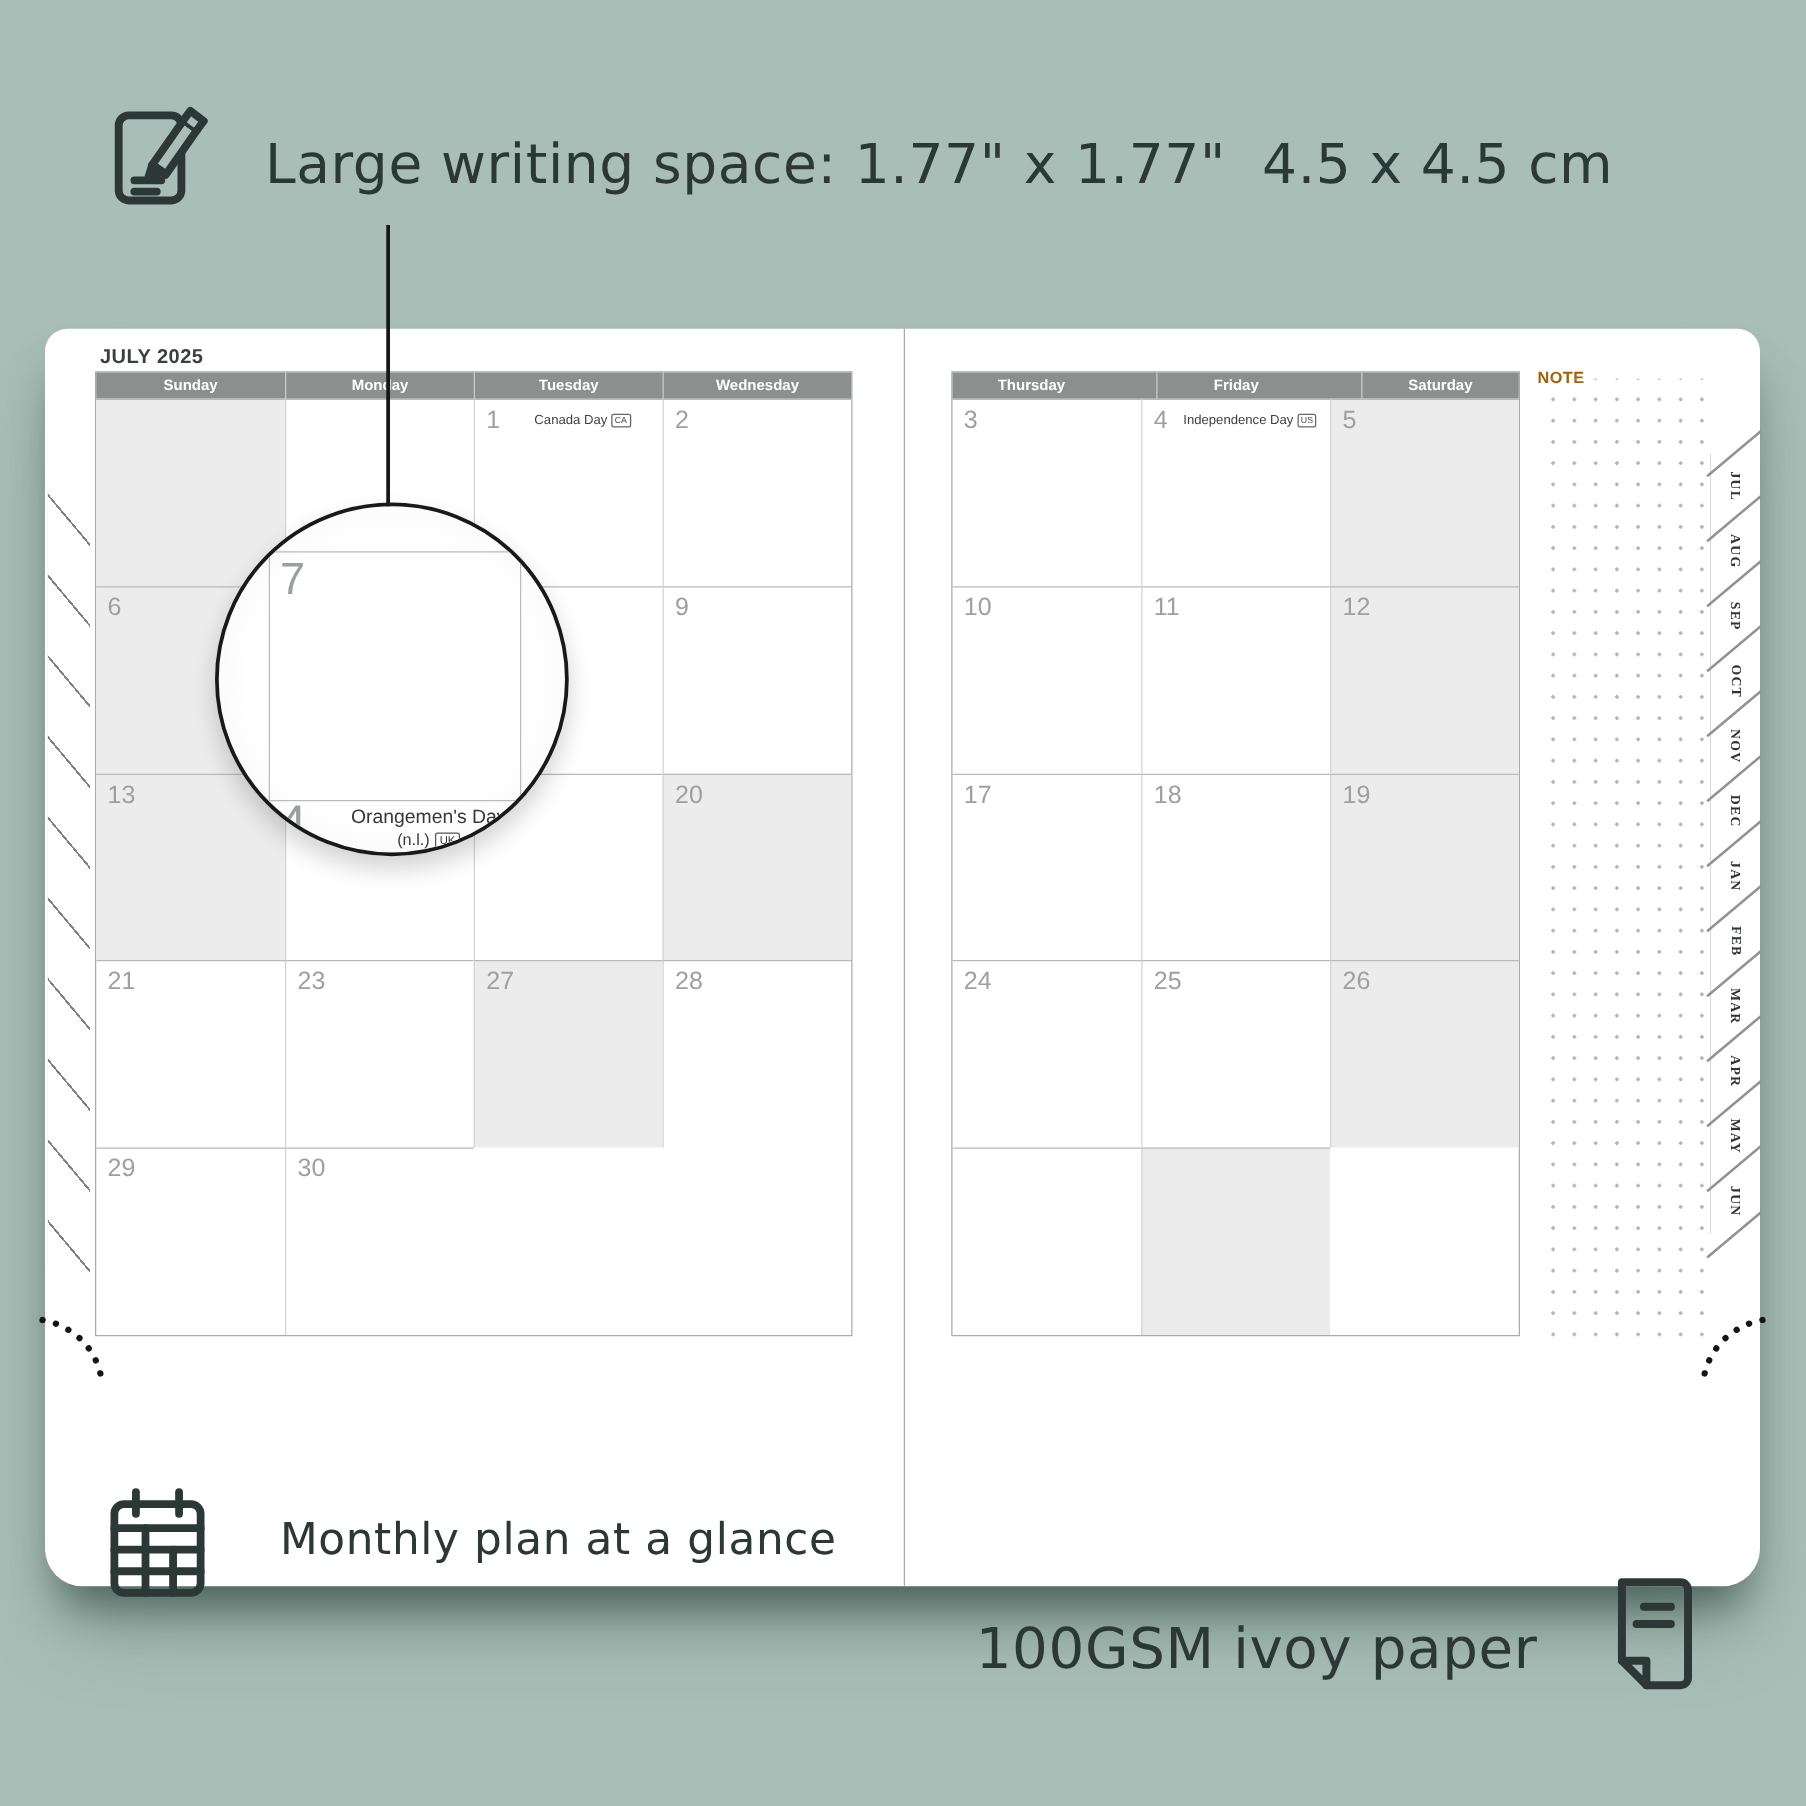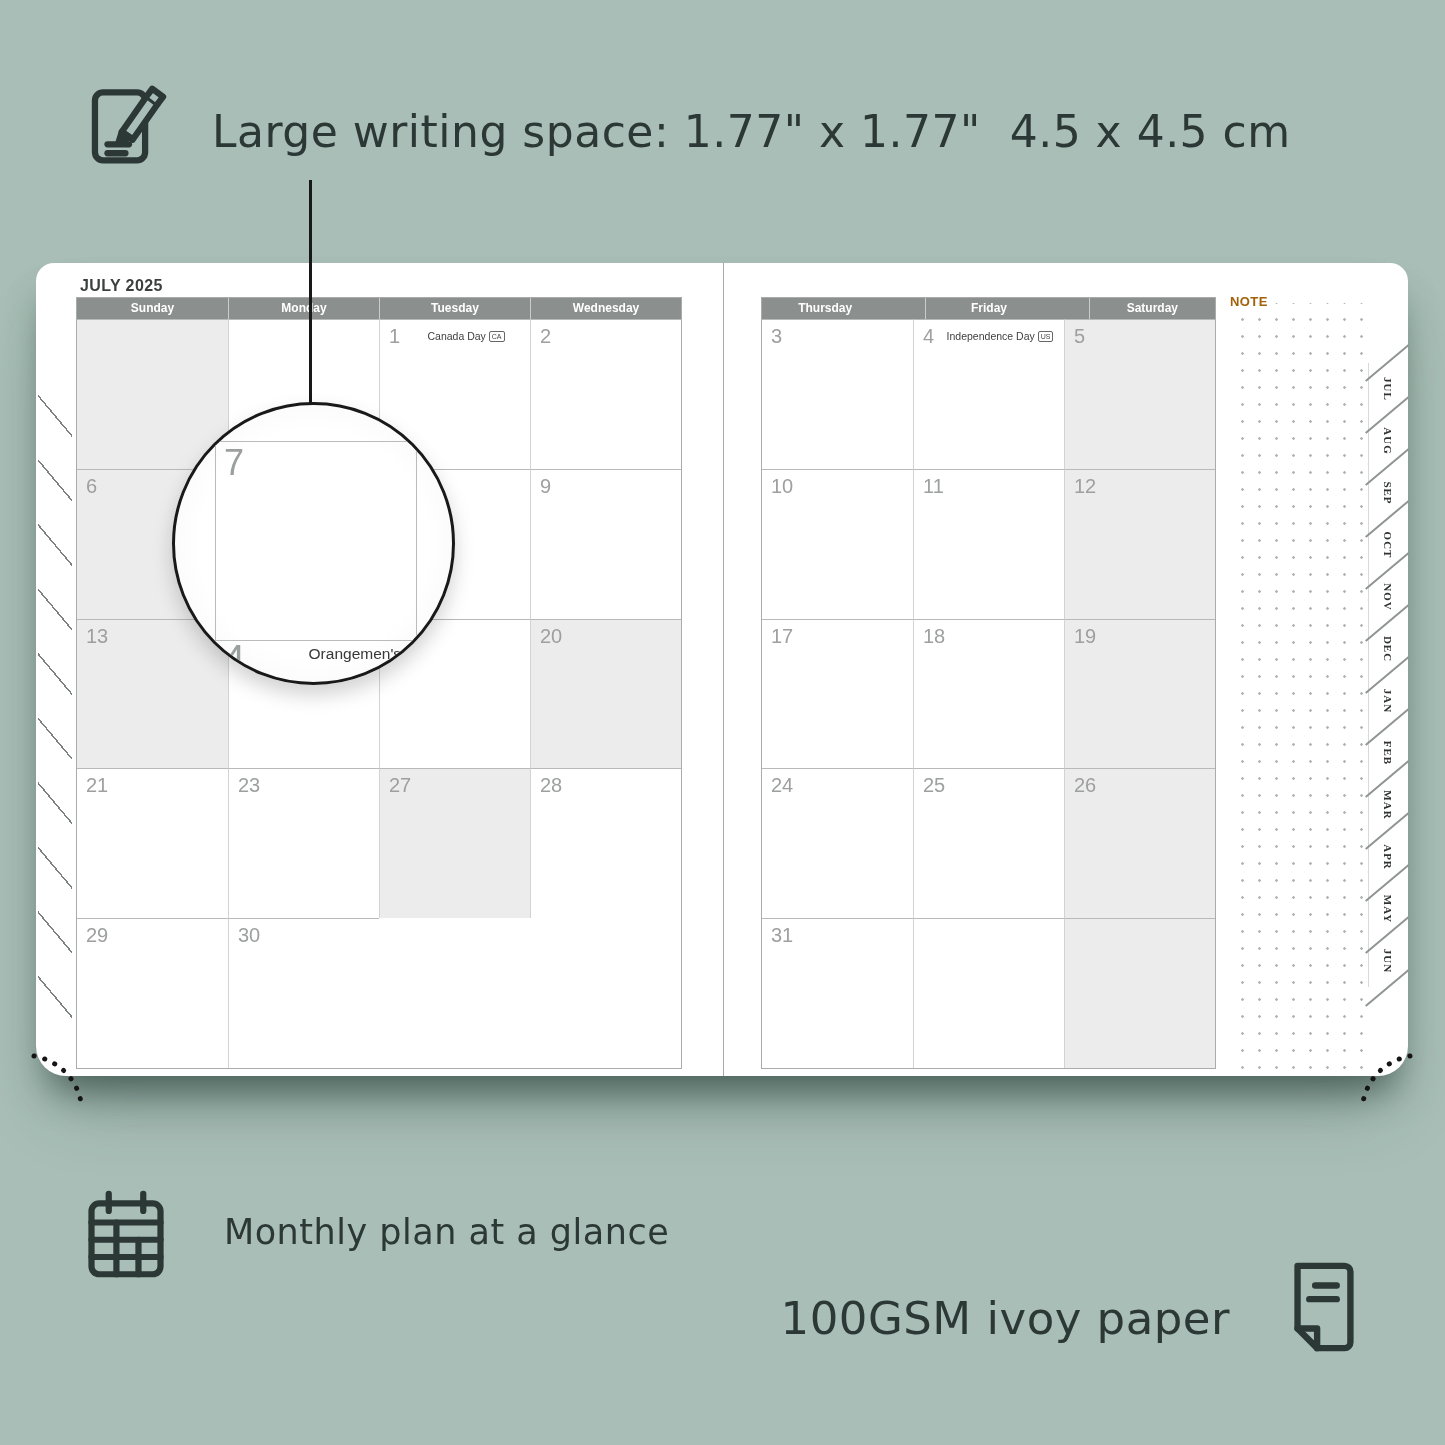--- a/index.html
+++ b/index.html
@@ -13,21 +13,21 @@
   .h-paper{right:215px;top:1292px;font-size:45px;}
   .icon-wrap{position:absolute;}
   .icon-pencil{left:86px;top:74px;}
   .icon-cal{left:80px;top:1186px;}
   .icon-paper{left:1274px;top:1260px;}
 
   
   .callout-line{position:absolute;left:309px;top:180px;width:3px;height:226px;background:#181818;z-index:4;}
 
   
-  .book{position:absolute;left:36px;top:263px;width:1372px;height:813px;background:#fff;
+  .book{position:absolute;left:36px;top:263px;width:1372px;height:1006px;background:#fff;
         border-radius:18px 18px 30px 30px;
         box-shadow:0 26px 36px -12px rgba(47,70,63,.70),0 46px 70px -24px rgba(47,70,63,.35);}
   .spine{position:absolute;left:687px;top:0;width:1px;height:100%;background:#a7aaa8;}
 
   .month-title{position:absolute;left:44px;top:14px;font-family:"Liberation Sans",sans-serif;
         font-weight:bold;font-size:16px;color:#3b403e;letter-spacing:.4px;}
 
   .cal{position:absolute;top:34px;border:1.5px solid #a9acab;background:#fff;box-sizing:border-box;}
   .cal-left{left:40px;width:606px;height:772px;}
   .cal-right{left:725px;width:455px;height:772px;}
@@ -80,21 +80,21 @@
   
   .magnifier{position:absolute;left:172px;top:402px;width:277px;height:277px;border-radius:50%;
         border:3.5px solid #191919;overflow:hidden;z-index:5;
         background:radial-gradient(circle,#ffffff 58%,#fbfbfb 72%,#ececec 88%,#d9d9d9 100%);
         box-shadow:0 10px 20px rgba(0,0,0,.18);}
   .mag-square{position:absolute;left:40px;top:36px;width:200px;height:198px;border:1.5px solid #b9bcbb;}
   .mag-day{position:absolute;left:8px;top:0px;font-family:"Liberation Sans",sans-serif;
         font-size:36px;color:#9ba09e;}
   .mag-partial{position:absolute;left:48px;top:232px;font-family:"Liberation Sans",sans-serif;
         font-size:40px;color:#9aa09e;}
-  .mag-hol{position:absolute;left:78px;top:240px;width:180px;text-align:right;
+  .mag-hol{position:absolute;left:78px;top:240px;width:180px;text-align:center;
         font-family:"Liberation Sans",sans-serif;color:#383838;}
   .mag-hol .l1{font-size:15.5px;}
   .mag-hol .l2{font-size:13px;margin-top:1px;}
   .badge-lg{display:inline-block;border:1px solid #555;border-radius:2px;font-size:9px;line-height:11px;
         padding:0 3px;color:#333;background:#fff;margin-left:4px;vertical-align:1px;}
 
   svg.lineart{stroke:#2c3835;fill:none;stroke-linecap:round;stroke-linejoin:round;}
 </style>
 </head>
 <body>
@@ -217,23 +217,20 @@
             <span class="dnum">19</span>
           </div>
           <div class="cell">
             <span class="dnum">24</span>
           </div>
           <div class="cell">
             <span class="dnum">25</span>
           </div>
           <div class="cell shaded">
             <span class="dnum">26</span>
-          </div>
-          <div class="cell">
-            <span class="dnum">31</span>
           </div>
           <div class="cell"></div>
           <div class="cell shaded"></div>
         </div>
     </div>
 
     <div class="note-label">NOTE</div>
     <div class="dots"></div>
 
     <div class="tabs">

